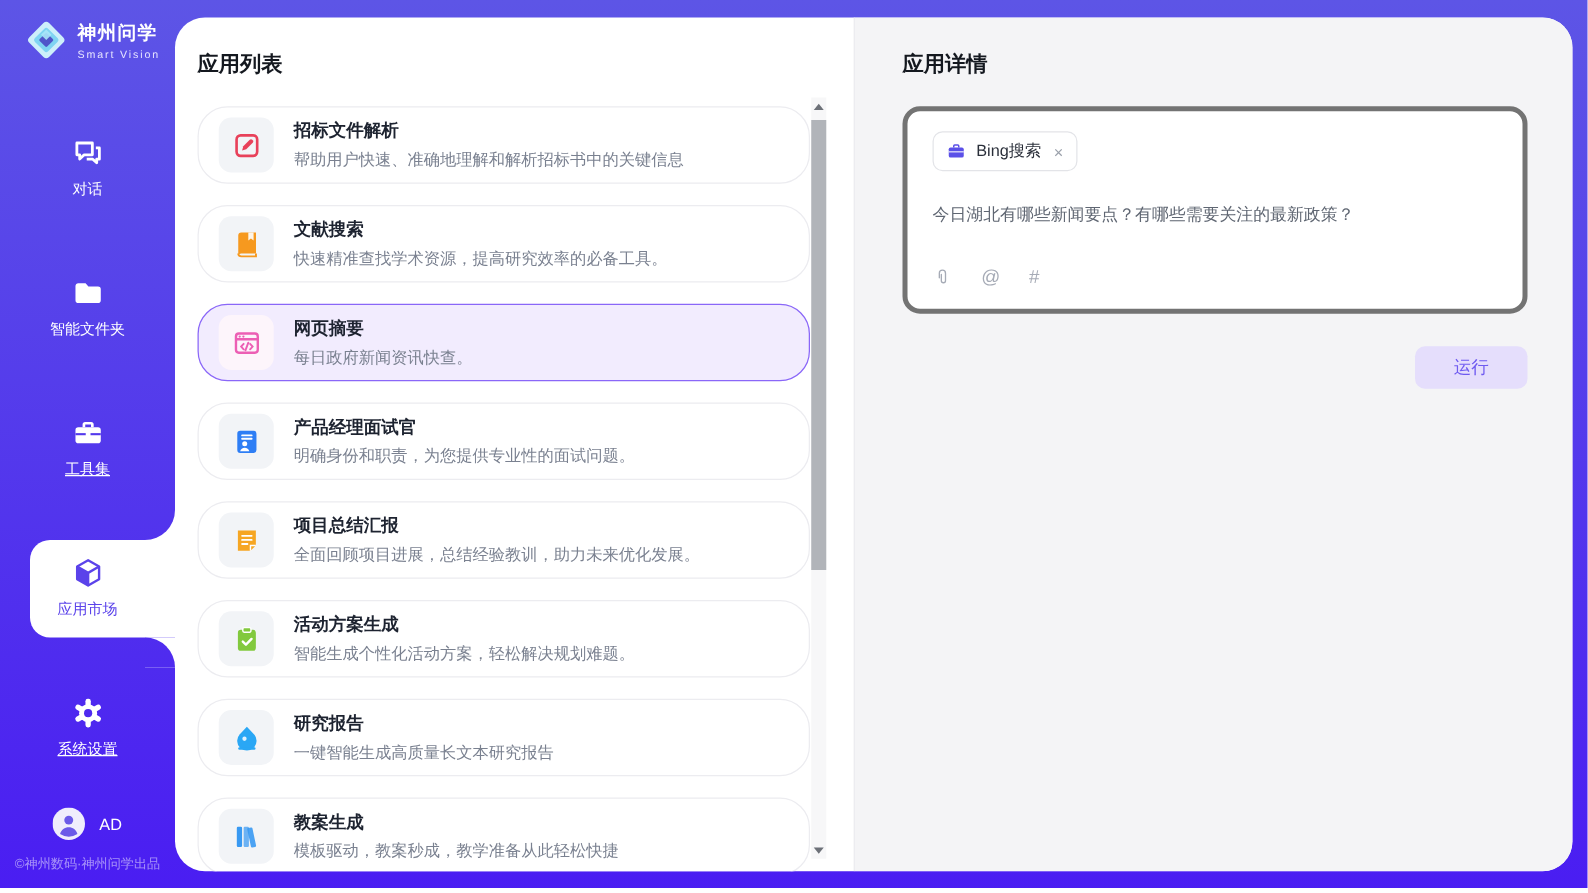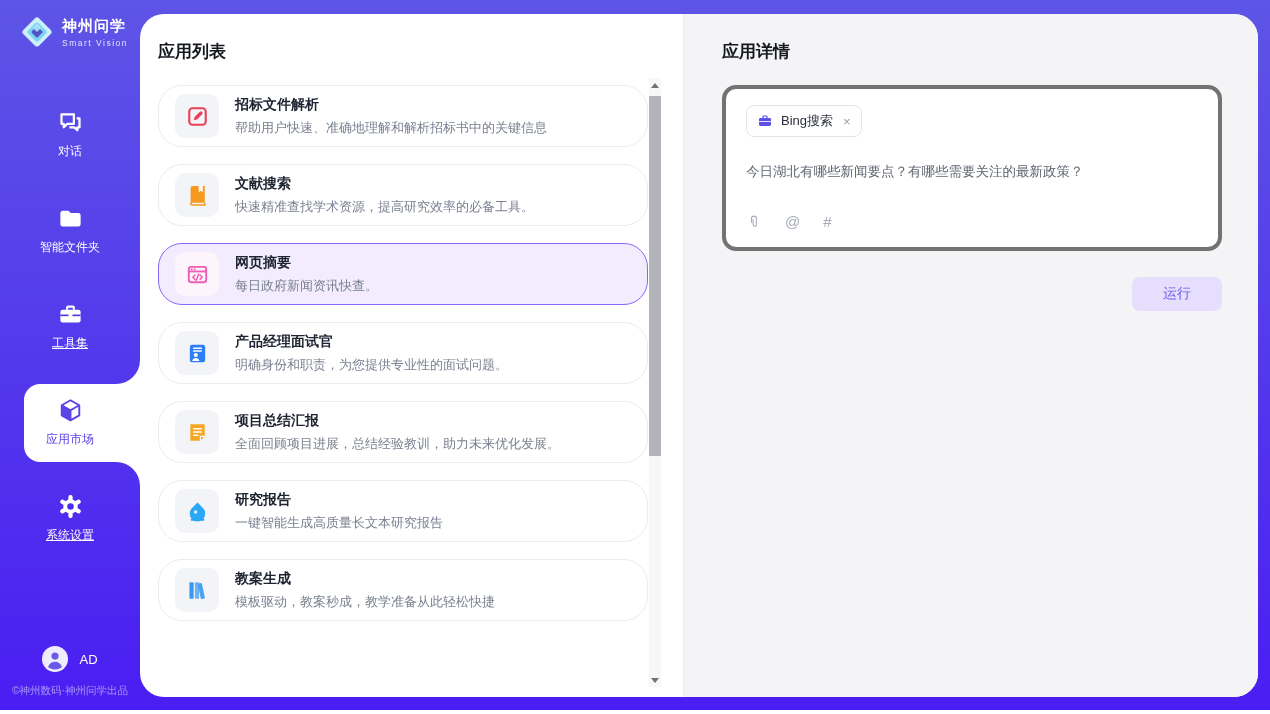--- a/index.html
+++ b/index.html
@@ -15,21 +15,21 @@
   }
   .frame { position:absolute; left:0; top:0; width:1270px; height:710px; }
 
   
   .sidebar { position:absolute; left:0; top:0; width:140px; height:710px; z-index:2; }
   .brand { display:flex; align-items:center; gap:8px; padding:15px 0 0 20px; }
   .brand-mark { width:34px; height:34px; flex:0 0 auto; }
   .brand-name { color:#fff; font-size:15px; font-weight:bold; letter-spacing:1px; }
   .brand-sub { color:#e6e4ff; font-size:8.5px; letter-spacing:1.5px; margin-top:2px; }
 
-  nav { margin-top:60px; display:flex; flex-direction:column; gap:44px; }
+  nav { margin-top:60px; display:flex; flex-direction:column; gap:60px; }
   .nav-item { position:relative; height:52px; display:flex; flex-direction:column;
     align-items:center; justify-content:flex-start; color:#fff; cursor:pointer; }
   .nav-item .nav-icon { width:27px; height:27px; z-index:1; }
   .nav-item .nav-icon svg { width:100%; height:100%; display:block; }
   .nav-item .nav-label { font-size:12px; margin-top:7px; z-index:1; }
   .nav-item.underlined .nav-label { text-decoration:underline; }
   .nav-item.selected { color:#5b43ea; }
   .nav-item.selected::before { content:''; position:absolute; left:24px; right:0;
     top:-13px; bottom:-13px; background:#fff; border-radius:16px 0 0 16px; }
   .notch { display:none; }
@@ -264,20 +264,33 @@
               <path d="M8 8h8M8 11.4h8M8 14.8h4.5" stroke="#fff" stroke-width="1.5" stroke-linecap="round"></path>
               <path d="M15 20.5V16h4.5" fill="none" stroke="#fff" stroke-width="1.2"></path>
             </svg>
           </span>
     <span class="app-texts">
       <div class="app-name">项目总结汇报</div>
       <div class="app-desc">全面回顾项目进展，总结经验教训，助力未来优化发展。</div>
     </span>
   </div>
 
+  <div class="app-card">
+    <span class="tile" style="color: rgb(130, 201, 62);">
+            <svg viewBox="0 0 24 24">
+              <rect x="4.5" y="4" width="15" height="17.5" rx="2.4" fill="currentColor"></rect>
+              <rect x="8.6" y="2.2" width="6.8" height="3.8" rx="1.1" fill="currentColor" stroke="#fff" stroke-width="1.2"></rect>
+              <path d="M8.6 13.8l2.6 2.6 4.7-4.8" fill="none" stroke="#fff" stroke-width="2" stroke-linecap="round" stroke-linejoin="round"></path>
+            </svg>
+          </span>
+    <span class="app-texts">
+      <div class="app-name">活动方案生成</div>
+      <div class="app-desc">智能生成个性化活动方案，轻松解决规划难题。</div>
+    </span>
+  </div>
 
   <div class="app-card">
     <span class="tile" style="color: rgb(42, 167, 245);">
             <svg viewBox="0 0 24 24">
               <path d="M12 2.6l5.9 6.1a8.1 8.1 0 11-11.8 0z" fill="currentColor"></path>
               <path d="M5.8 20.6h12.4" stroke="currentColor" stroke-width="2" stroke-linecap="round"></path>
               <circle cx="10" cy="12.5" r="1.8" fill="#fff" opacity=".85"></circle>
             </svg>
           </span>
     <span class="app-texts">

